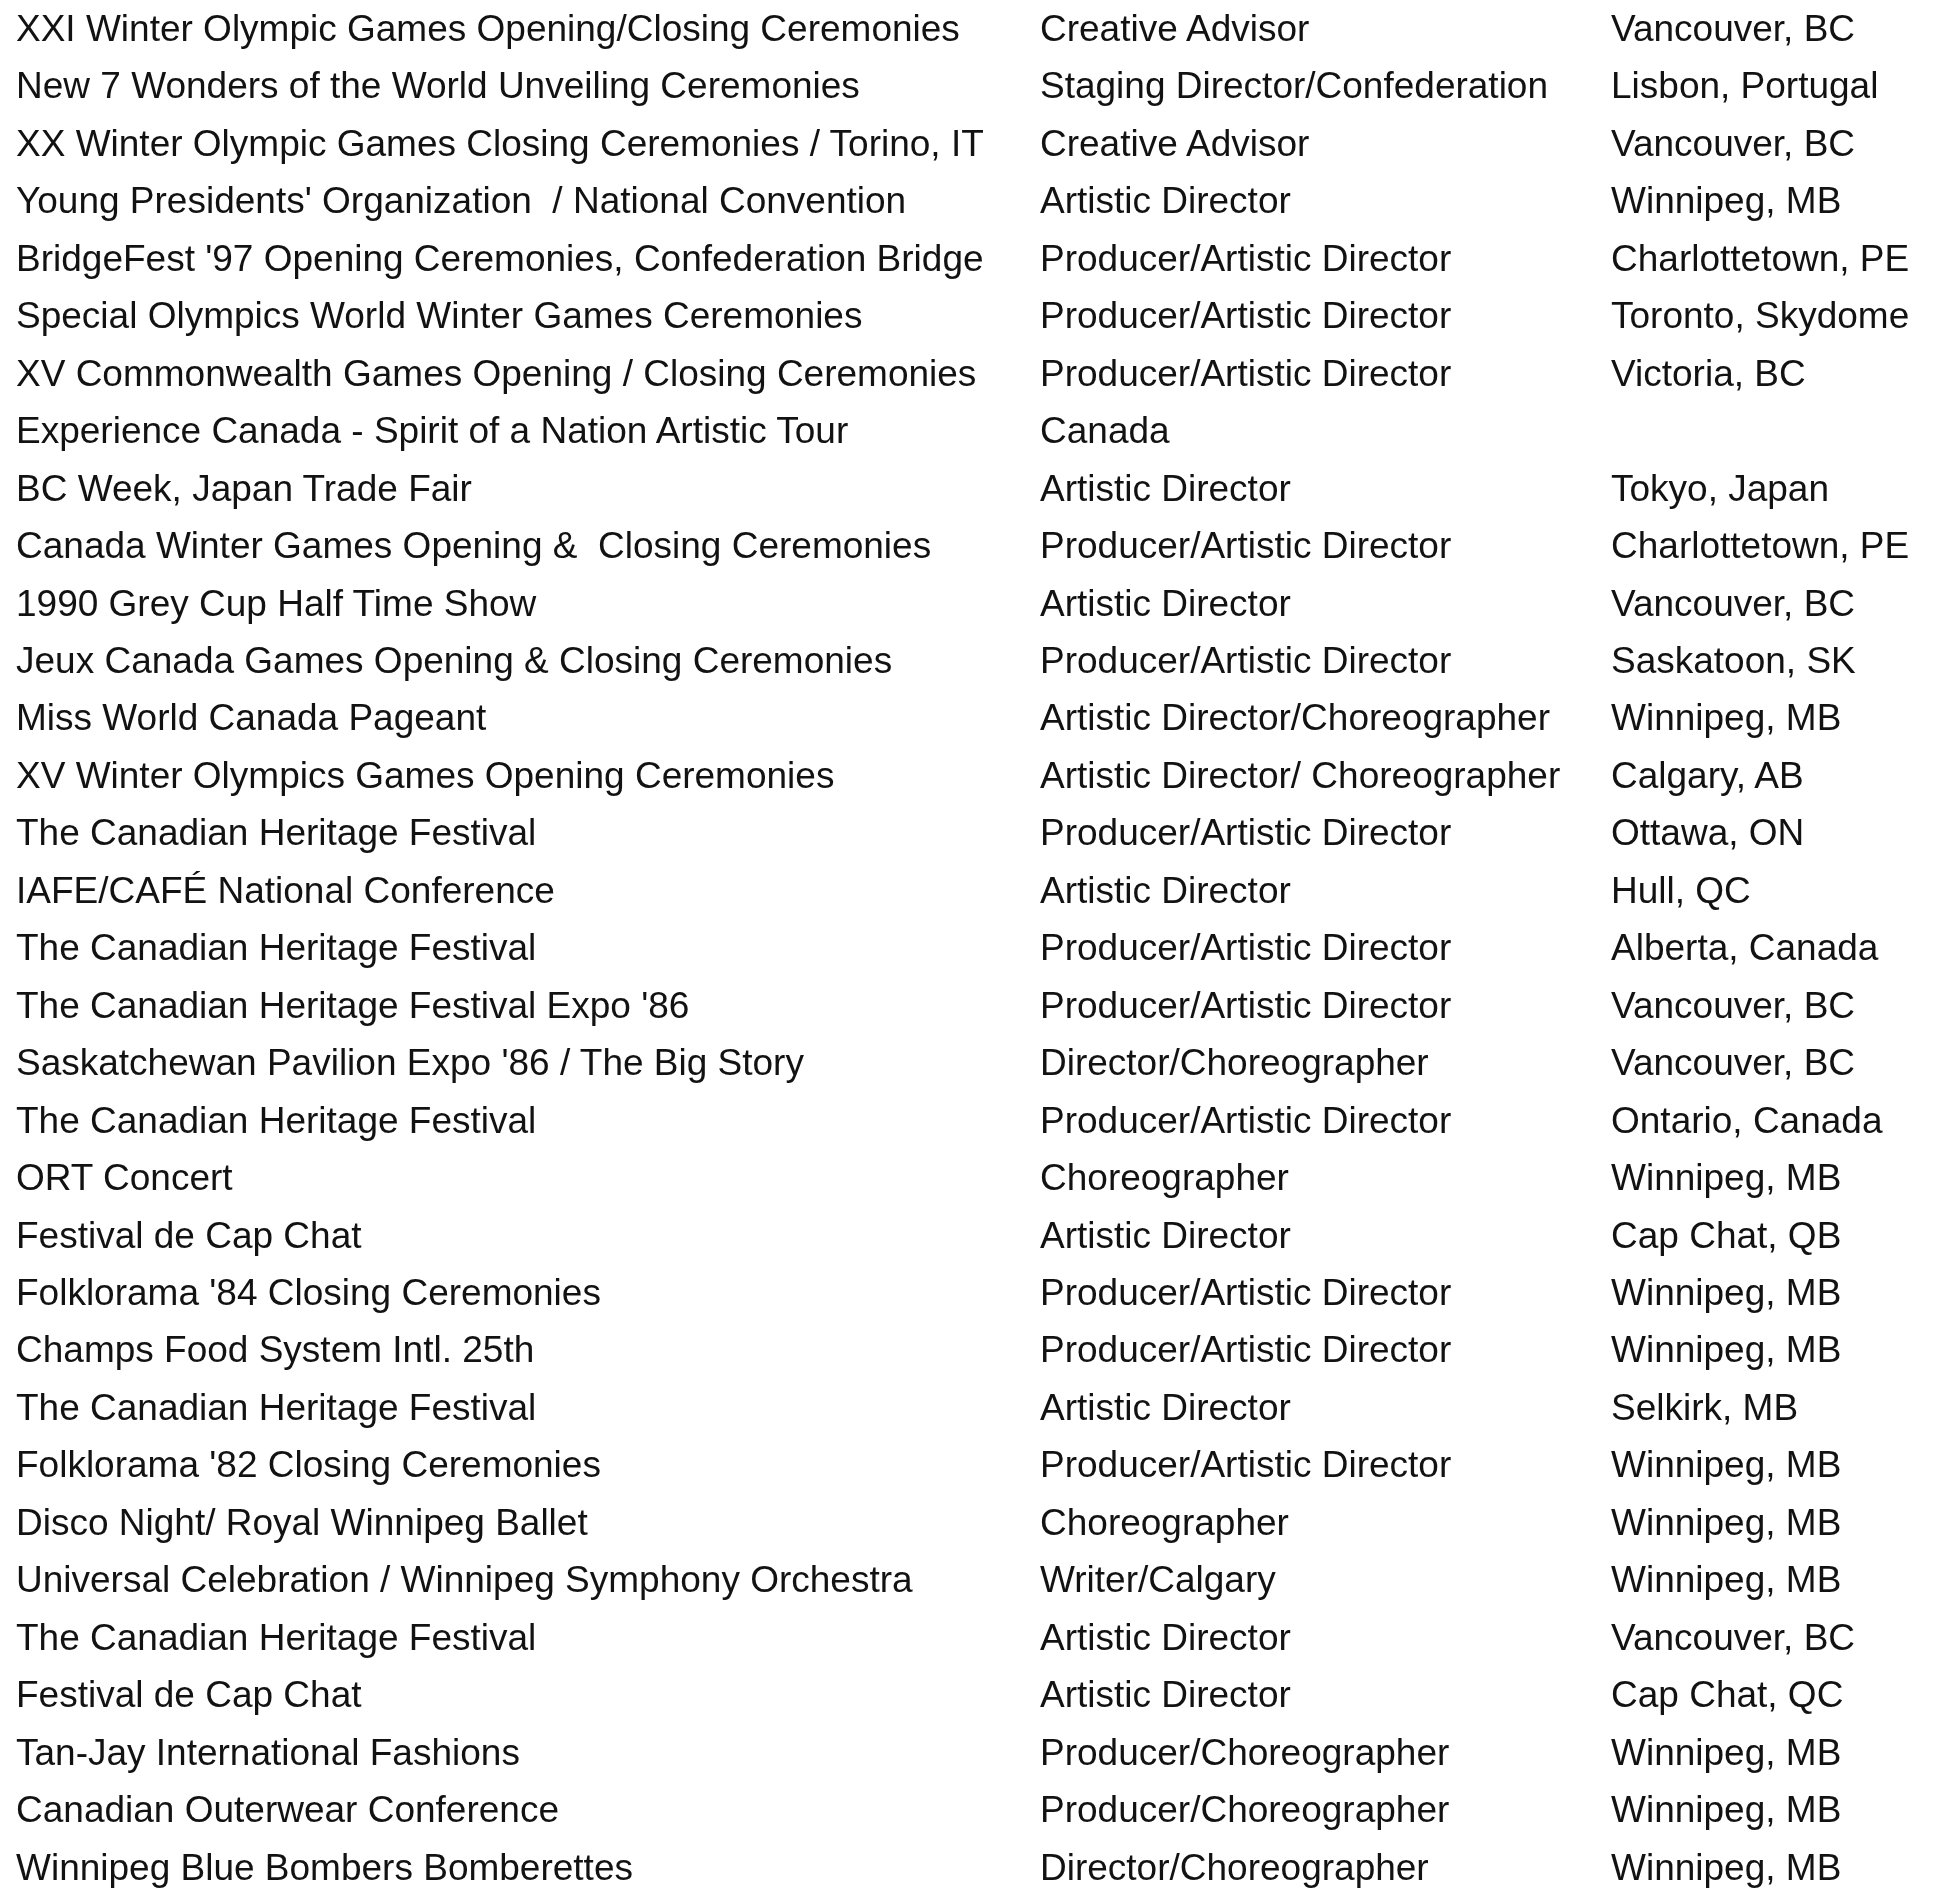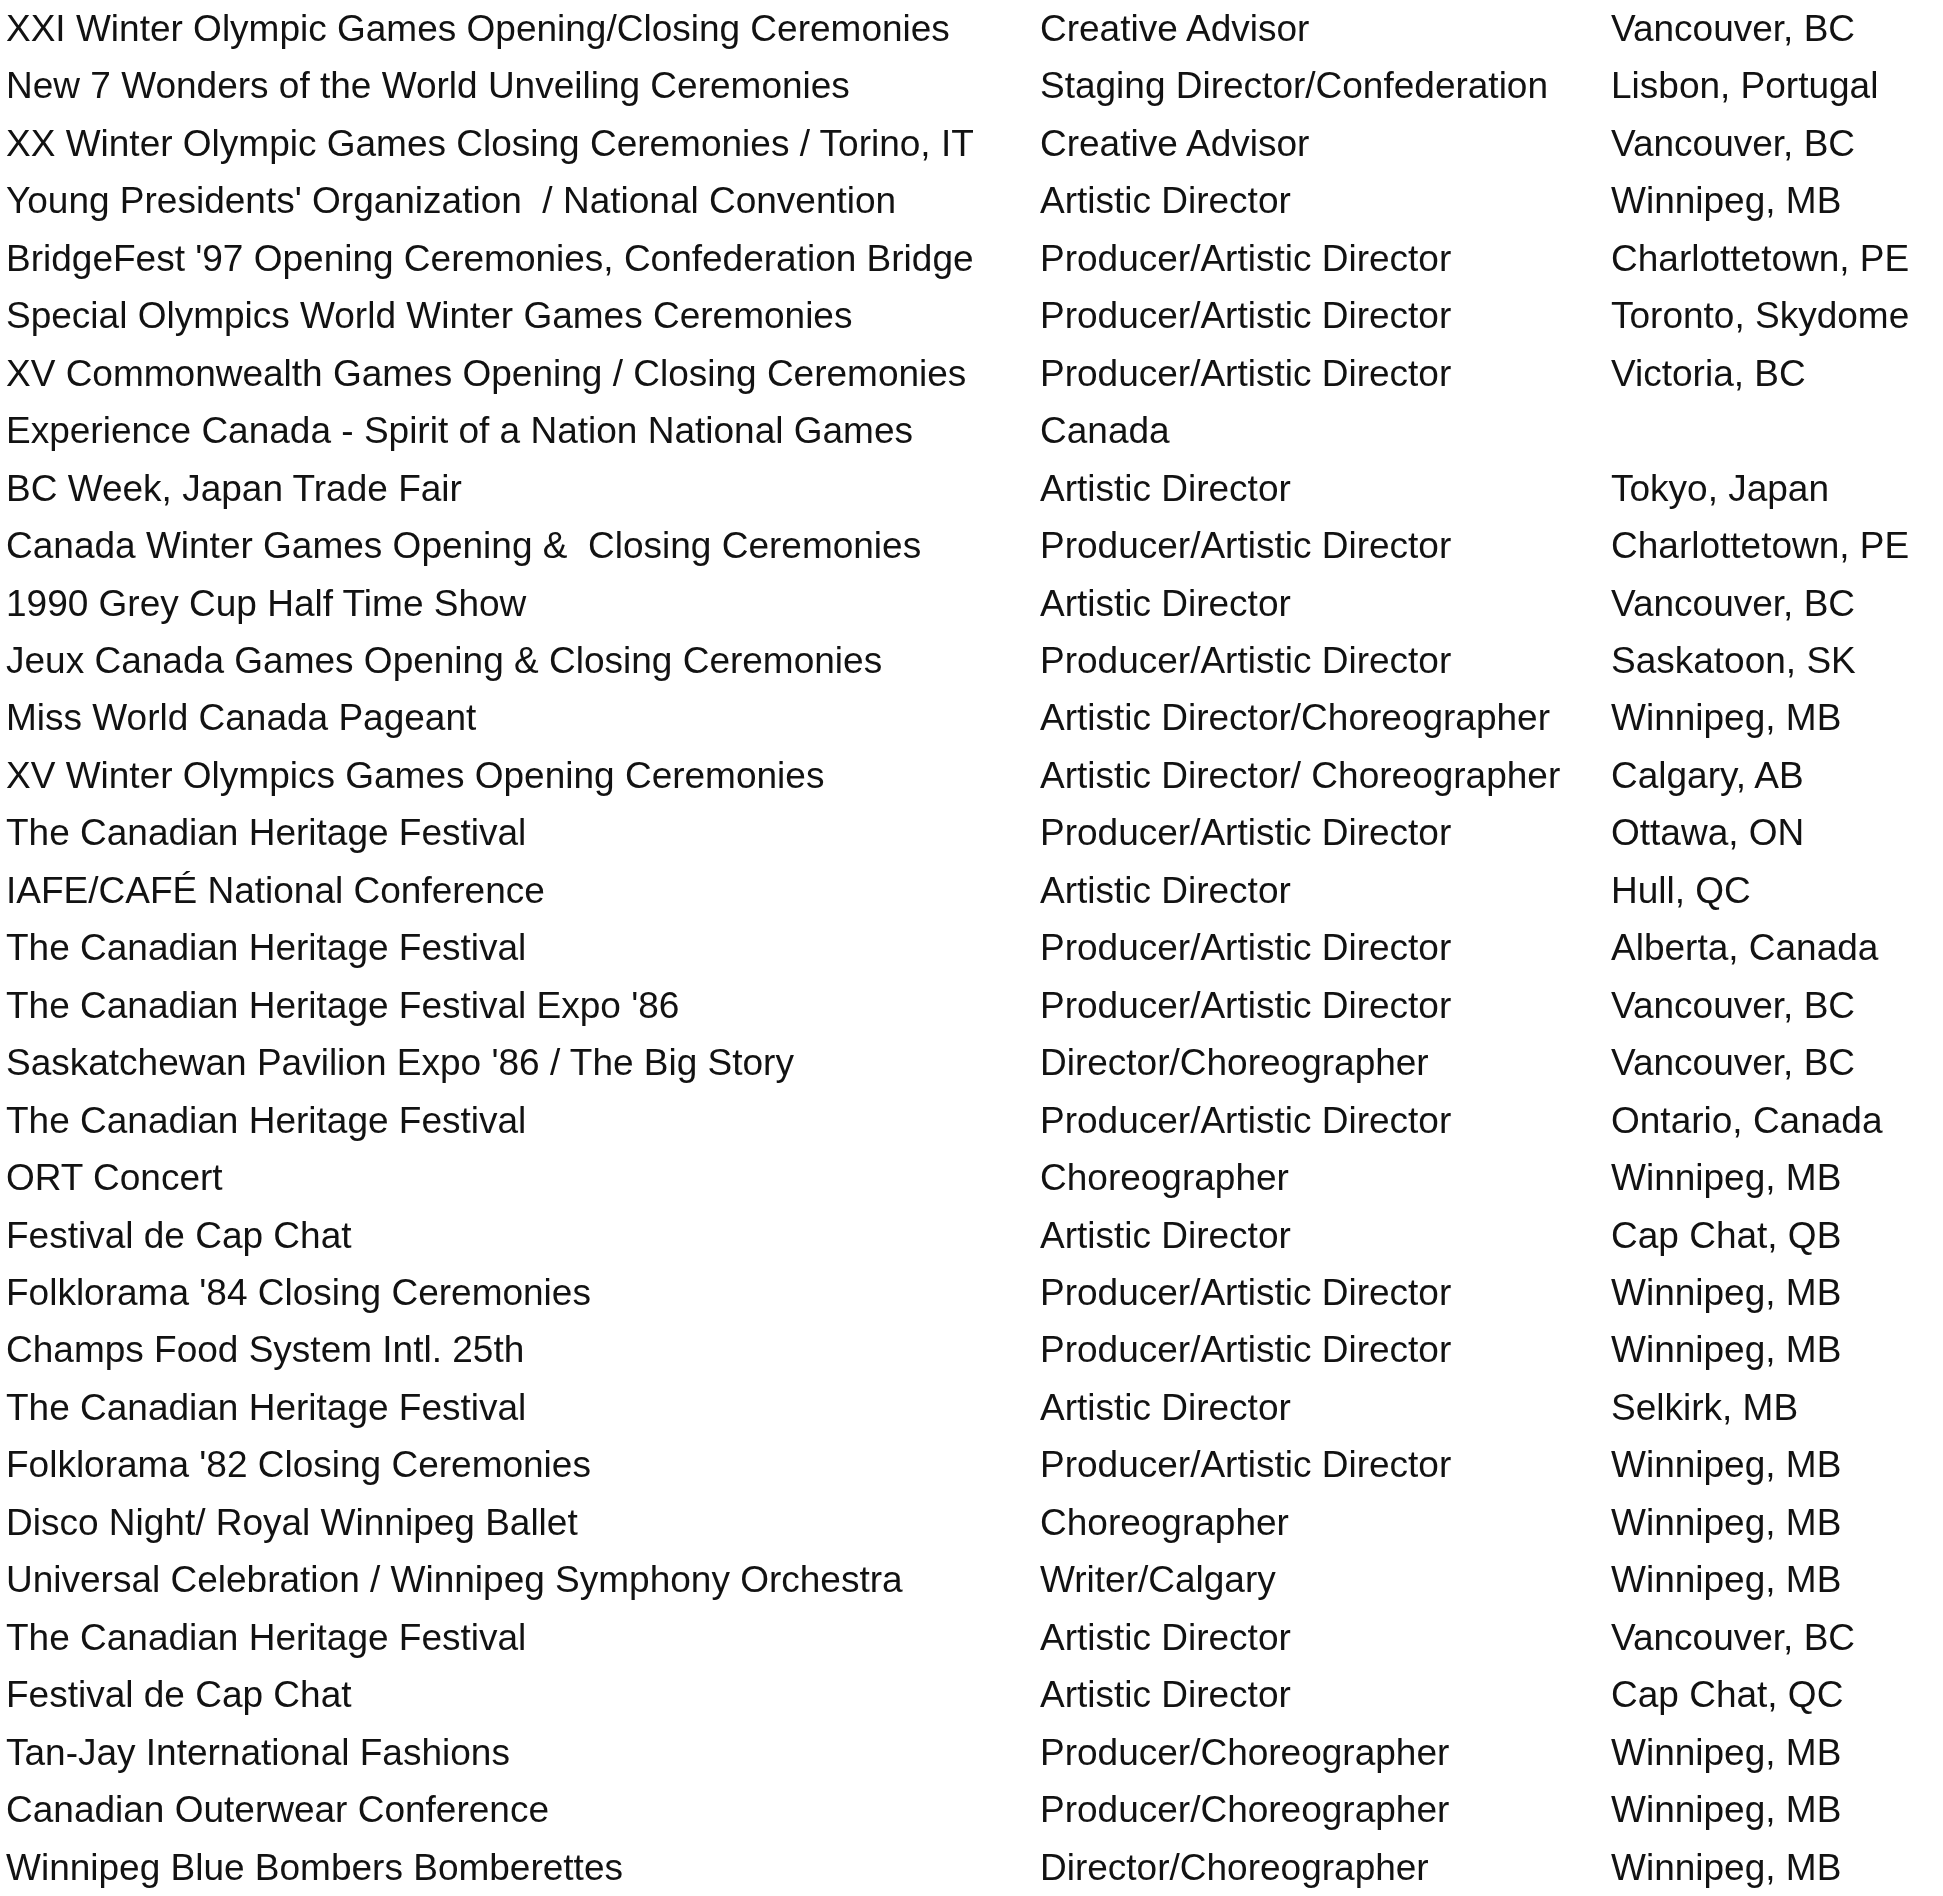--- a/index.html
+++ b/index.html
@@ -21,21 +21,21 @@
     height: calc(1896px / 33);
     align-items: center;
   }
   .cell {
     font-size: 37px;
     line-height: calc(1896px / 33);
     white-space: pre;      
     overflow: hidden;
     color: #121212;
   }
-  .cell.event { padding-left: 6px; }
+  .cell.event { padding-left: 16px; }
 </style>
 </head>
 <body>
 
 <div id="credits-table">
   <div class="row">
     <div class="cell event">XXI Winter Olympic Games Opening/Closing Ceremonies</div>
     <div class="cell role">Creative Advisor</div>
     <div class="cell location">Vancouver, BC</div>
   </div>
@@ -70,21 +70,21 @@
     <div class="cell location">Toronto, Skydome</div>
   </div>
 
   <div class="row">
     <div class="cell event">XV Commonwealth Games Opening / Closing Ceremonies</div>
     <div class="cell role">Producer/Artistic Director</div>
     <div class="cell location">Victoria, BC</div>
   </div>
 
   <div class="row">
-    <div class="cell event">Experience Canada - Spirit of a Nation National Games</div>
+    <div class="cell event">Experience Canada - Spirit of a Nation Artistic Tour</div>
     <div class="cell location">Canada</div>
   </div>
 
   <div class="row">
     <div class="cell event">BC Week, Japan Trade Fair</div>
     <div class="cell role">Artistic Director</div>
     <div class="cell location">Tokyo, Japan</div>
   </div>
 
   <div class="row">

